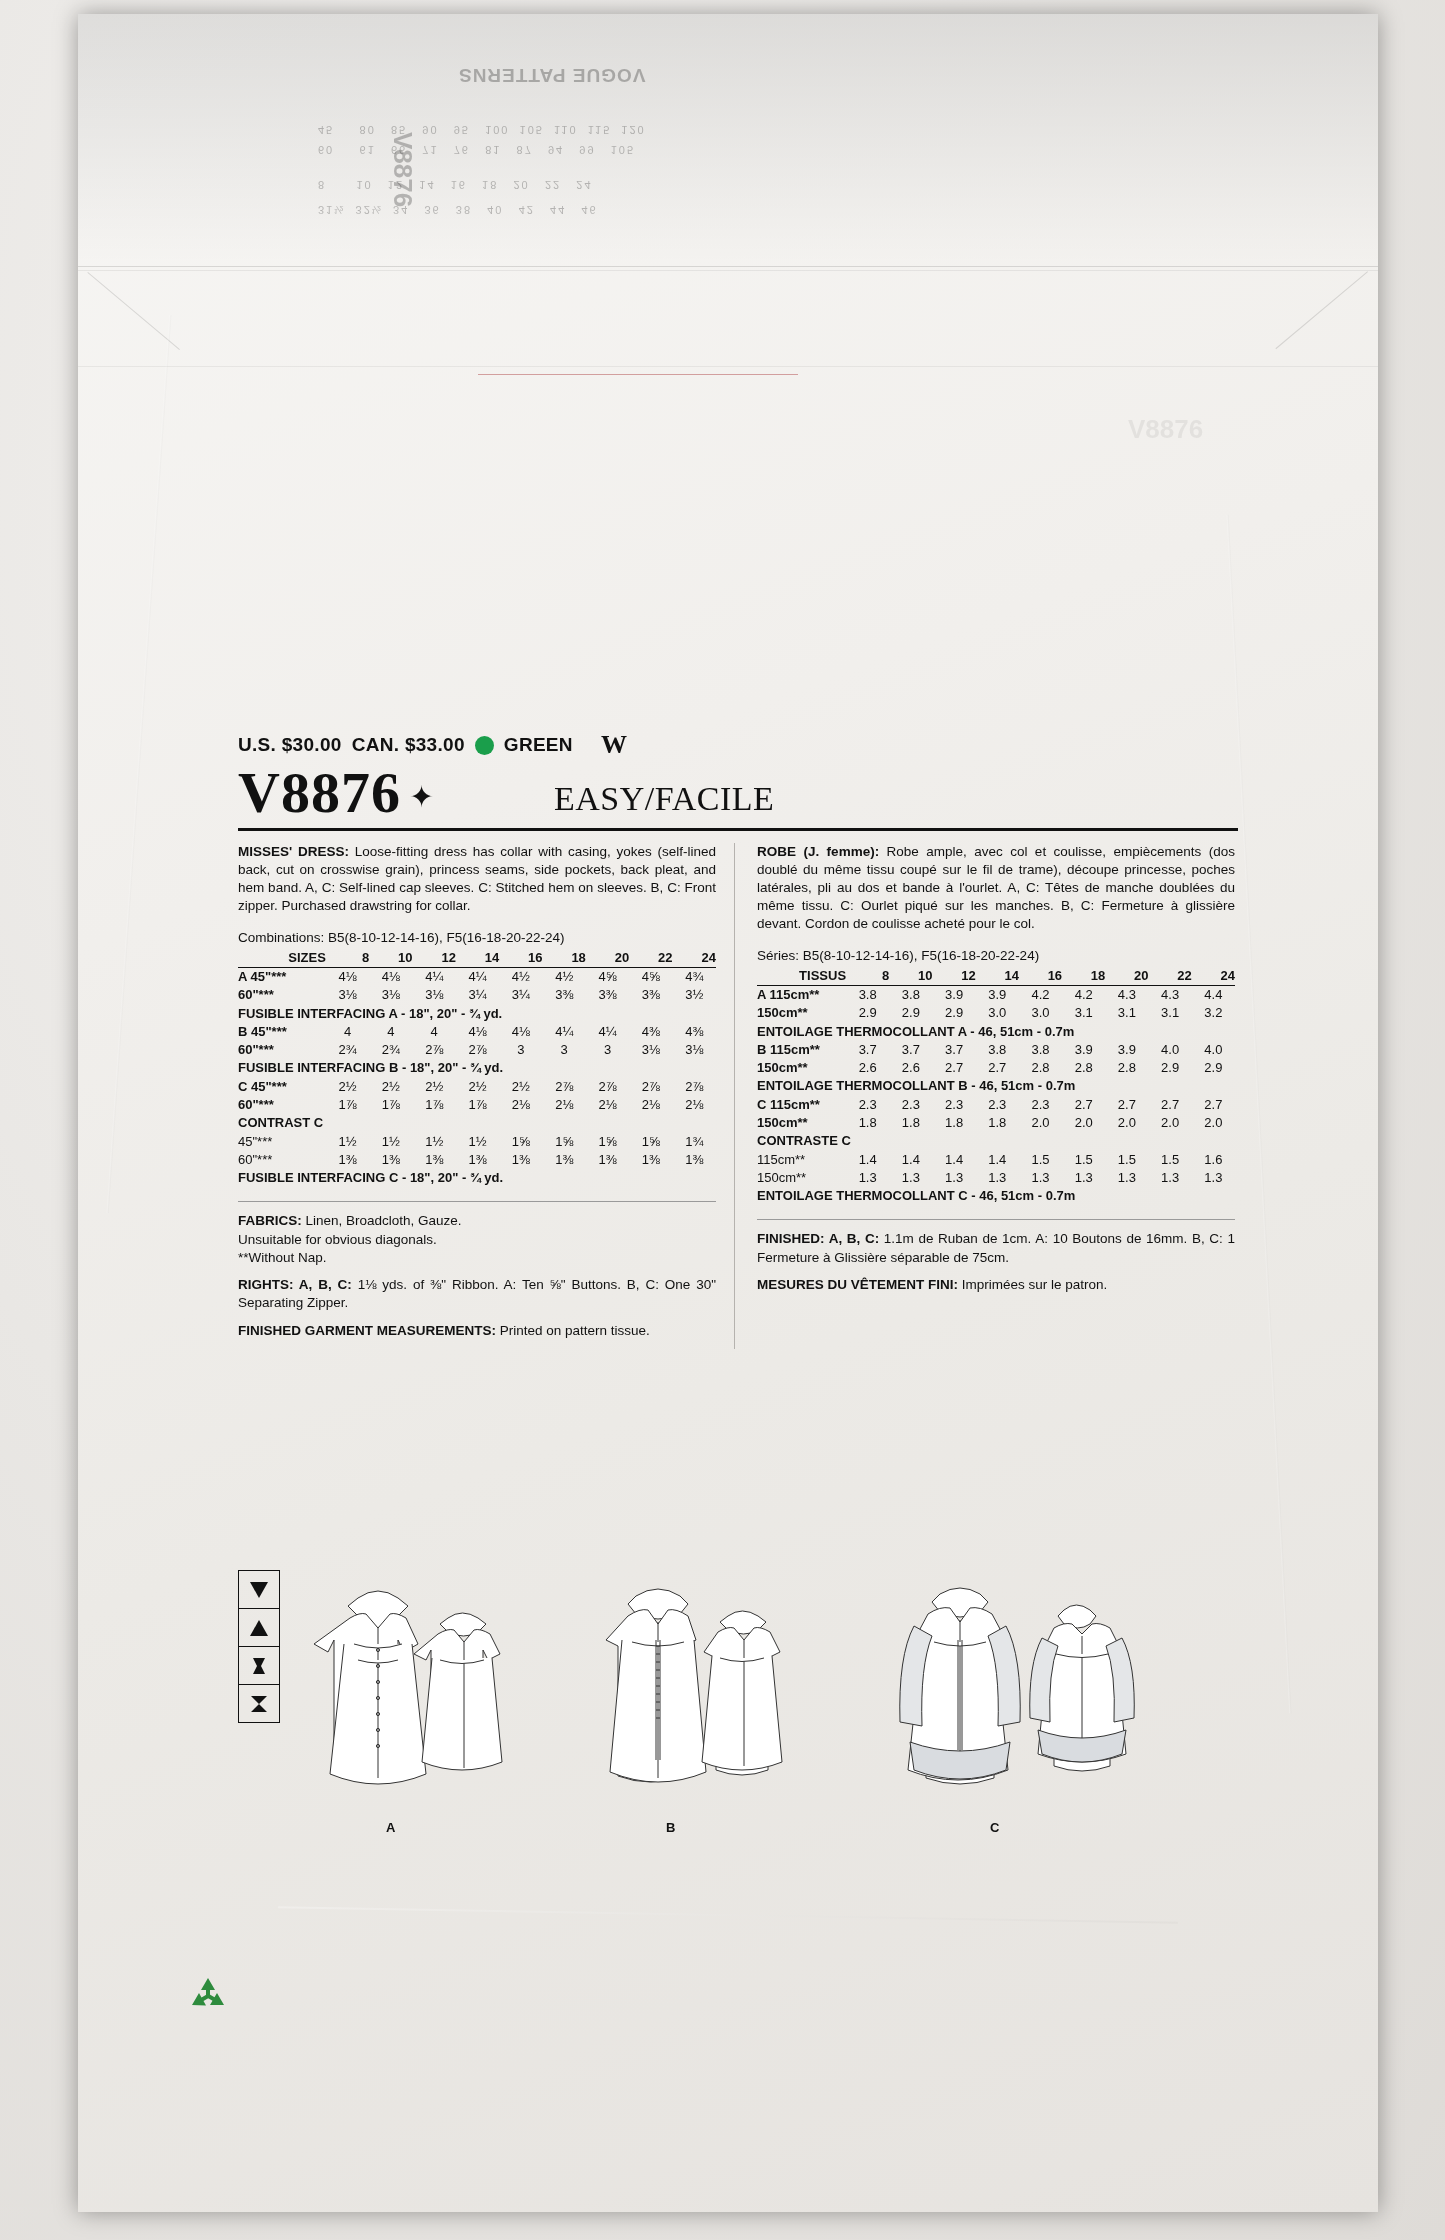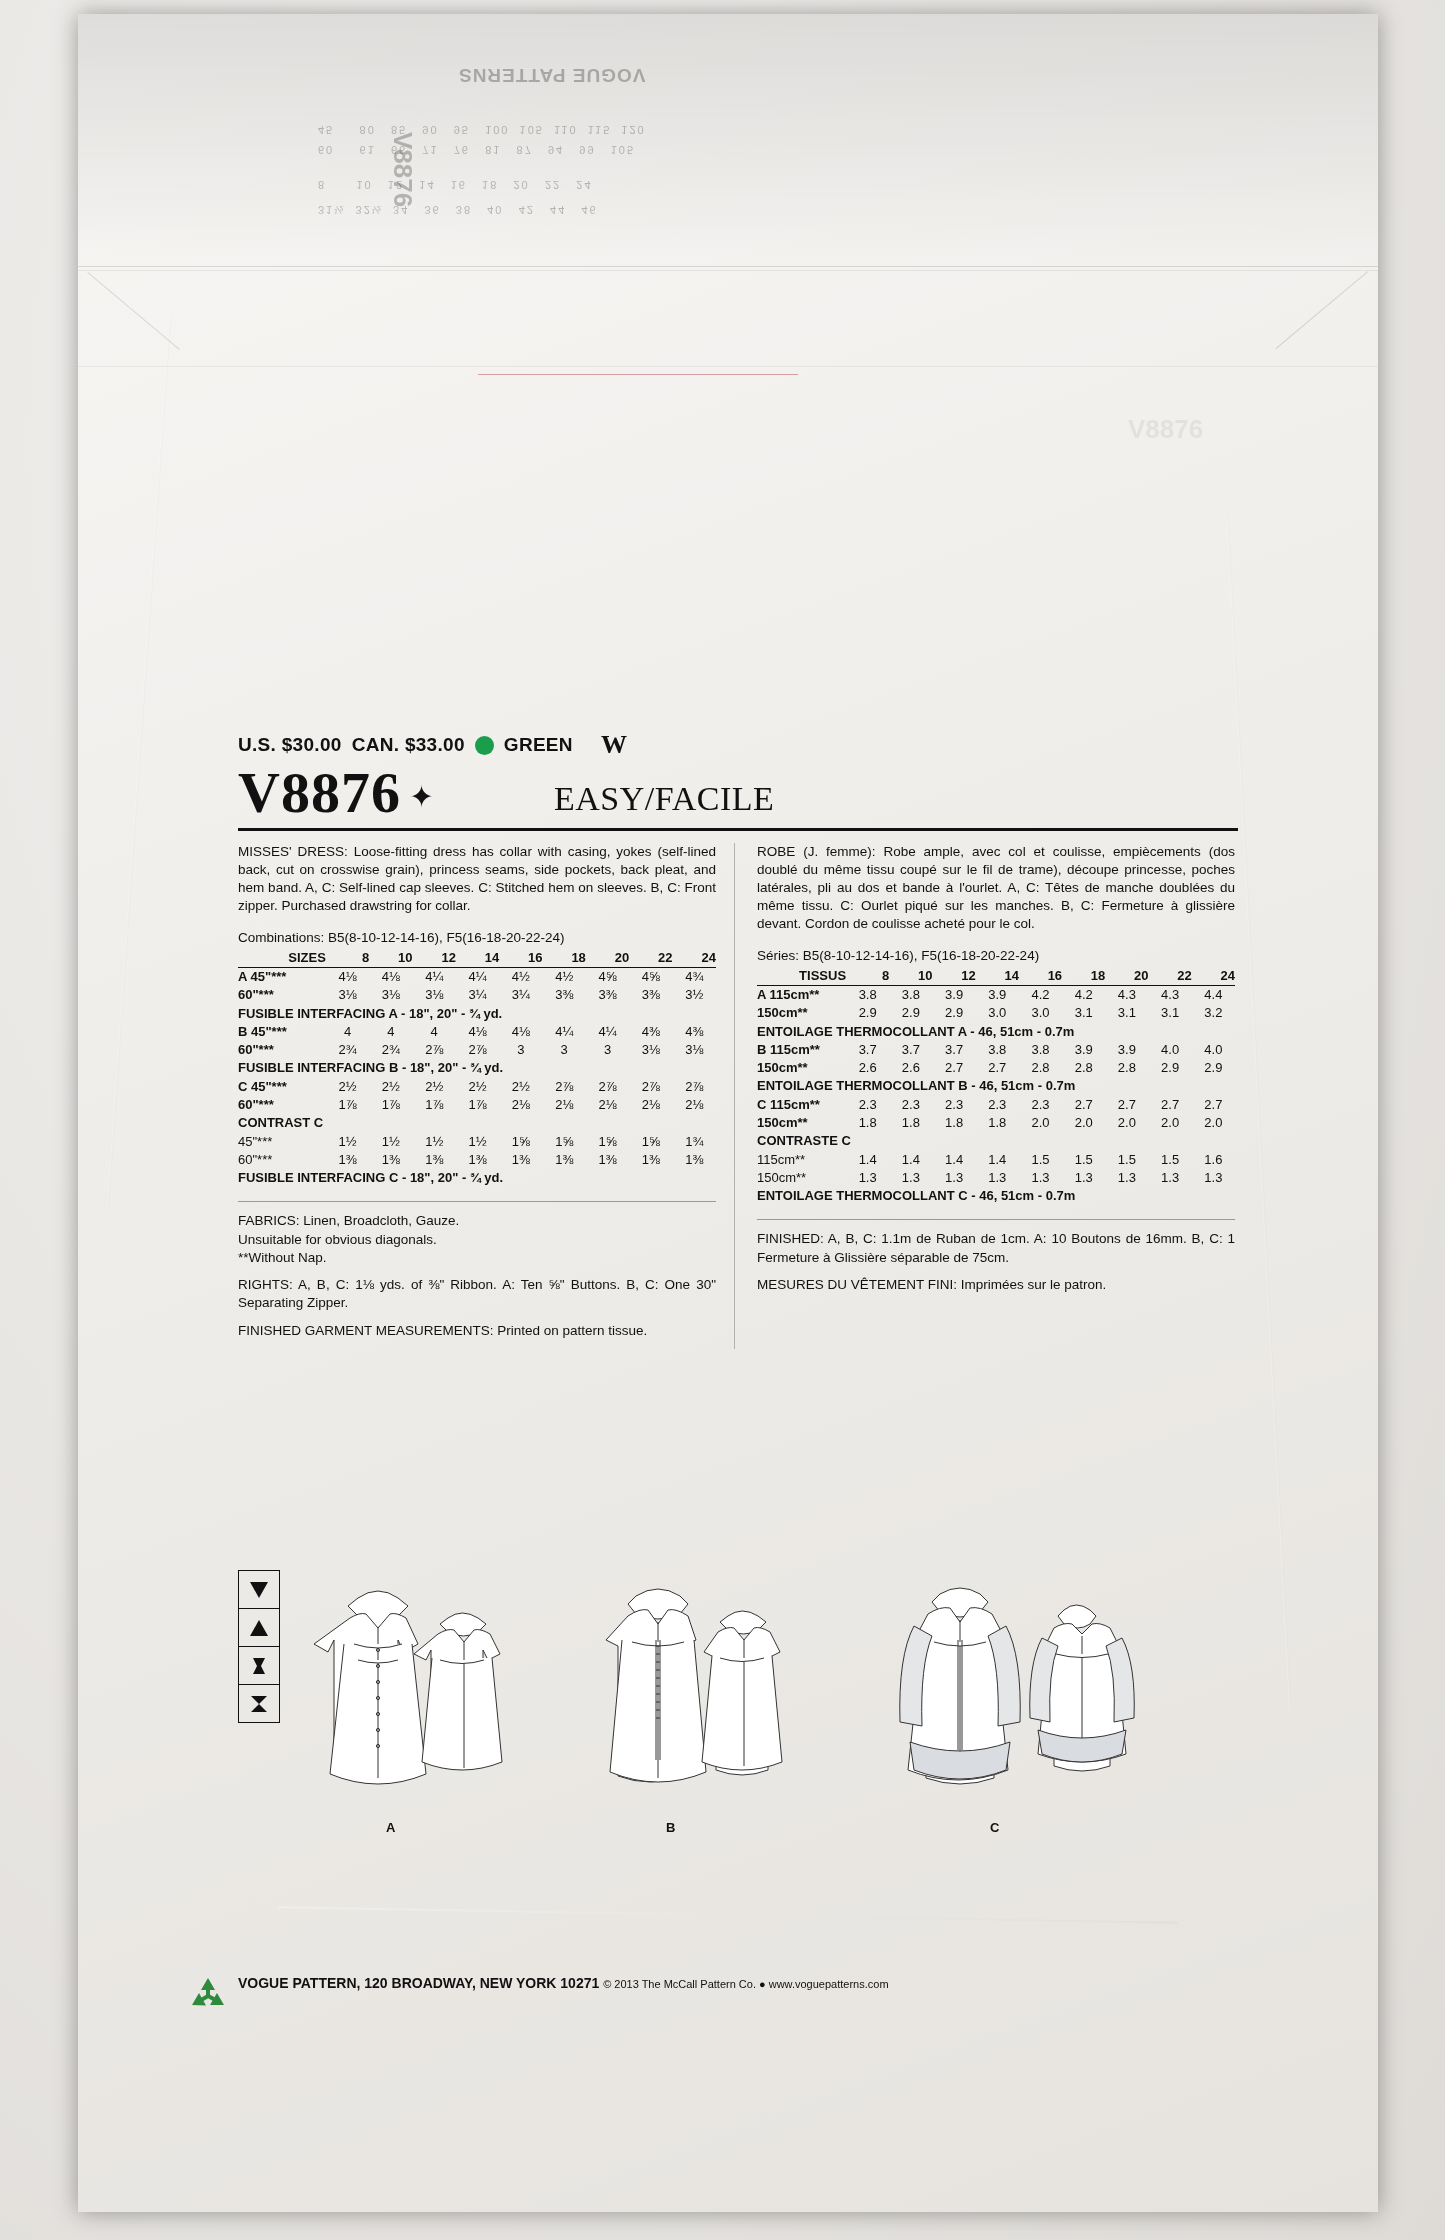--- a/index.html
+++ b/index.html
@@ -29,21 +29,21 @@
      line-height:1;}
   .diamond{font-size:30px;margin-left:8px;margin-bottom:8px;}
   .easy{font-family:"Liberation Serif",serif;font-size:34px;font-weight:normal;letter-spacing:.5px;
      margin-left:120px;margin-bottom:4px;}
   .rule{height:3px;background:#111;margin-top:6px;}
   .cols{display:flex;margin-top:12px;}
   .col{width:478px;font-size:13.5px;line-height:1.33;}
   .col.left{padding-right:18px;border-right:1px solid #b5b2ae;}
   .col.right{padding-left:22px;}
   .col p{margin:0 0 10px 0;text-align:justify;}
-  b{font-weight:normal;}
+  b{font-weight:bold;}
   .comb{font-size:13.5px;margin:14px 0 2px 0;}
   table.sz{border-collapse:collapse;font-size:13px;width:100%;}
   table.sz td{padding:0 0 1px 0;white-space:nowrap;}
   .hdr td{font-weight:bold;border-bottom:1.5px solid #111;padding-bottom:1px;text-align:right;}
   .lbl{width:92px;font-weight:bold;}
   .lbl.plain{font-weight:normal;}
   .num{text-align:center;width:46px;}
   .sec{font-weight:bold;font-size:13px;padding-top:2px;padding-bottom:2px;}
   .fabrics{margin-top:14px;font-size:13.5px;line-height:1.35;}
   .fabrics p{margin:0 0 9px 0;}
@@ -516,18 +516,14 @@
   </div>
 
   <div class="footer">
     <svg class="recycle" viewBox="0 0 40 40">
       <g fill="#2e8b3d">
         <path d="M20 3 L27 15 L22 15 L22 22 L18 22 L18 15 L13 15 Z"></path>
         <path d="M4 30 L11 18 L13.5 22.5 L19.5 19 L21.5 22.5 L15.5 26 L18 30.5 Z"></path>
         <path d="M36 30 L22 30 L24.5 25.8 L18.5 22.3 L20.5 18.8 L26.5 22.3 L29 18 Z"></path>
       </g>
     </svg>
-    <div class="f1">
-      <span>VOGUE PATTERN, 120 BROADWAY, NEW YORK 10271</span>
-      <span class="sm">© 2013 The McCall Pattern Co. ● www.voguepatterns.com</span>
-    </div>
   </div>
 </div>
 
 </body></html>

